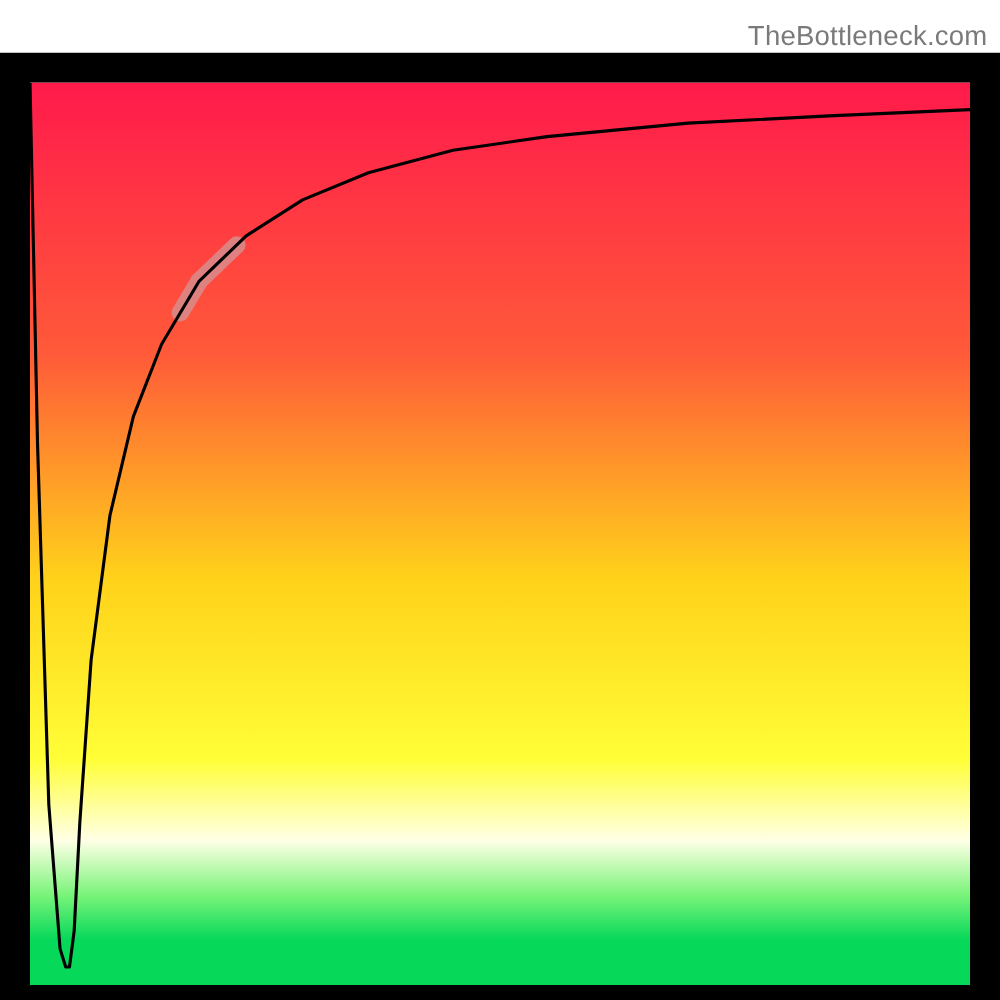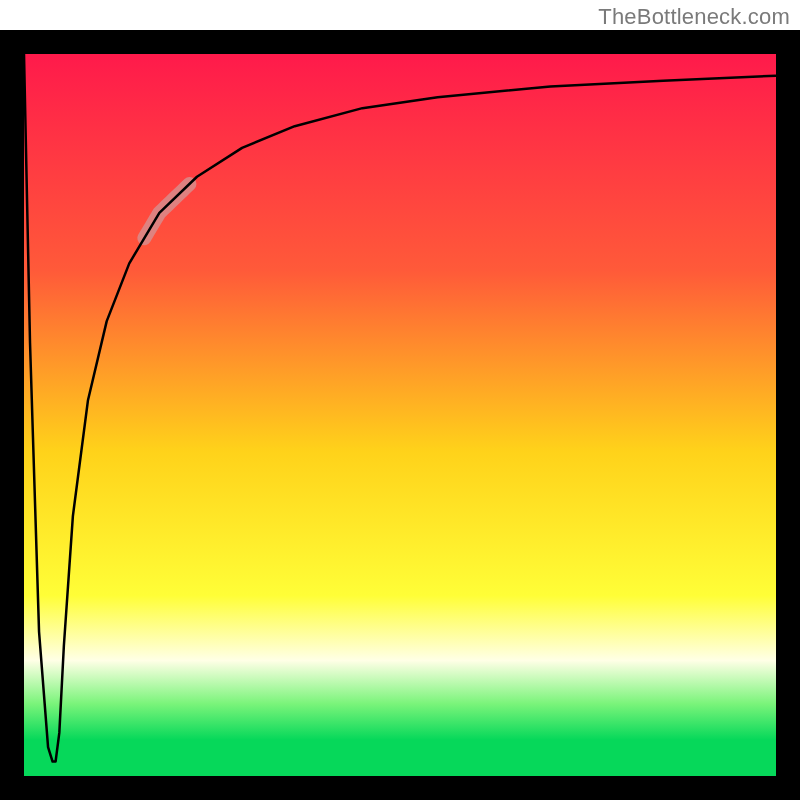--- a/index.html
+++ b/index.html
@@ -8,20 +8,21 @@
     width: 800px;
     height: 800px;
     background: #ffffff;
     font-family: Arial, Helvetica, sans-serif;
     overflow: hidden;
   }
   .container {
     position: relative;
     width: 800px;
     height: 704px;
+    margin-top: 12px;
   }
   .attribution {
     position: absolute;
     top: 4px;
     right: 10px;
     font-size: 22px;
     color: #7a7a7a;
     font-weight: 500;
     letter-spacing: 0.2px;
     z-index: 10;

